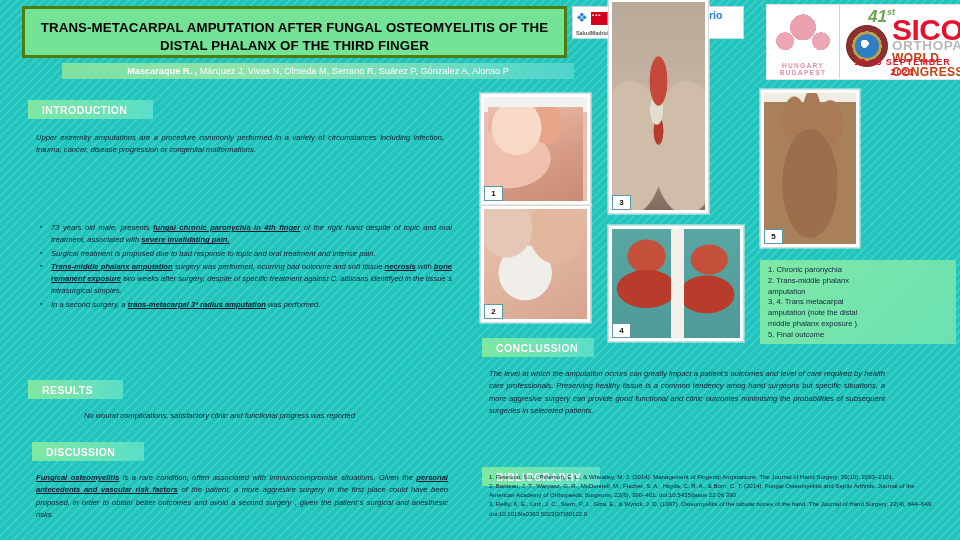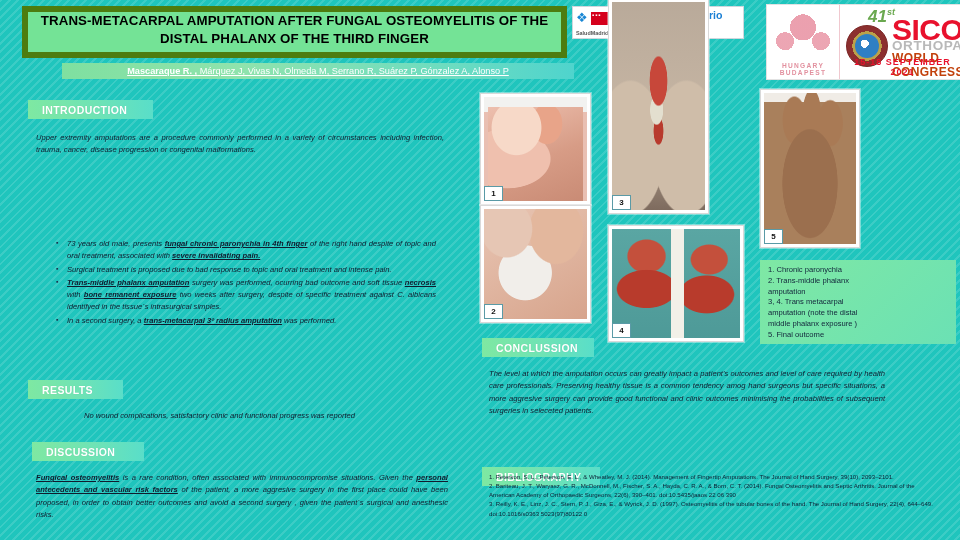--- a/index.html
+++ b/index.html
@@ -13,34 +13,34 @@
        rgba(255,255,255,0.13) 2px,
        rgba(255,255,255,0.0) 2px,
        rgba(255,255,255,0.0) 6px);
     position:relative;
   }
   .poster{position:absolute;inset:0;}
 
   
   .title-box{
     position:absolute;left:22px;top:6px;width:545px;height:52px;
-    background:#74e396;border:6px solid #4d7c0f;
-    display:flex;align-items:flex-start;justify-content:center;
+    background:#74e396;border:3px solid #4d7c0f;
+    display:flex;align-items:flex-end;justify-content:center;
     text-align:center;box-sizing:border-box;
   }
   .title-box .t{
     font-size:13.3px;font-weight:bold;color:#000;line-height:1.35;
     letter-spacing:.1px;padding:0 6px;
   }
   .author-bar{
     position:absolute;left:62px;top:63px;width:512px;height:16px;
     background:linear-gradient(90deg,#7fe0a0 0%,#8fe3ad 35%,#6ddcc0 75%,#4fd4cd 100%);
     display:flex;align-items:center;justify-content:center;
   }
-  .author-bar .a{font-size:9.2px;color:#fff;white-space:nowrap;text-decoration:underline;}
+  .author-bar .a{font-size:9.2px;color:#fff;white-space:nowrap;}
   .author-bar .a b{font-weight:bold;}
 
   
   .logo-hospital{
     position:absolute;left:572px;top:6px;width:172px;height:33px;
     background:#ffffff;border:1px solid #cfd7dd;box-sizing:border-box;
     display:flex;align-items:center;padding:2px 3px;gap:3px;
   }
   .logo-hospital .lh-mark{
     width:34px;height:26px;display:flex;flex-direction:column;justify-content:center;
@@ -101,21 +101,21 @@
     text-shadow:0 0 1px rgba(0,0,0,.12);
   }
 
   
   .body-txt{
     position:absolute;color:#101c2e;font-size:7.6px;line-height:1.62;
     text-align:justify;
     font-style:italic;
   }
   .body-txt u{text-decoration:underline;font-weight:bold;}
-  ul.bullets{margin:16px;padding:0;list-style:none;}
+  ul.bullets{margin:0;padding:0;list-style:none;}
   ul.bullets li{
     position:relative;padding-left:11px;margin-bottom:1px;
     text-align:justify;
   }
   ul.bullets li:before{
     content:"▪";position:absolute;left:0;top:-1px;font-size:7px;color:#17324e;
   }
 
   
   .photo{

